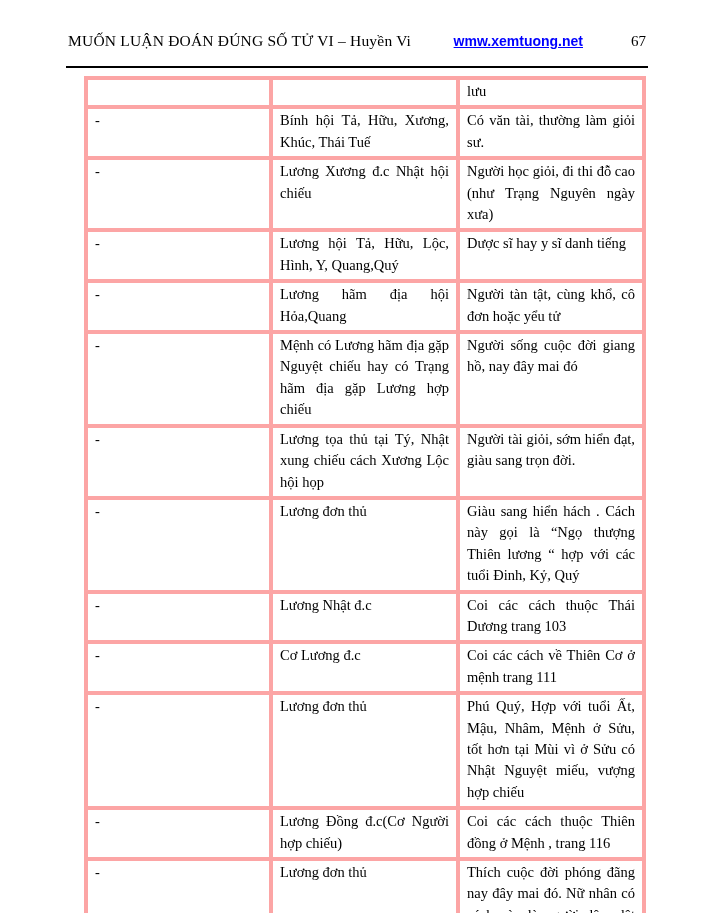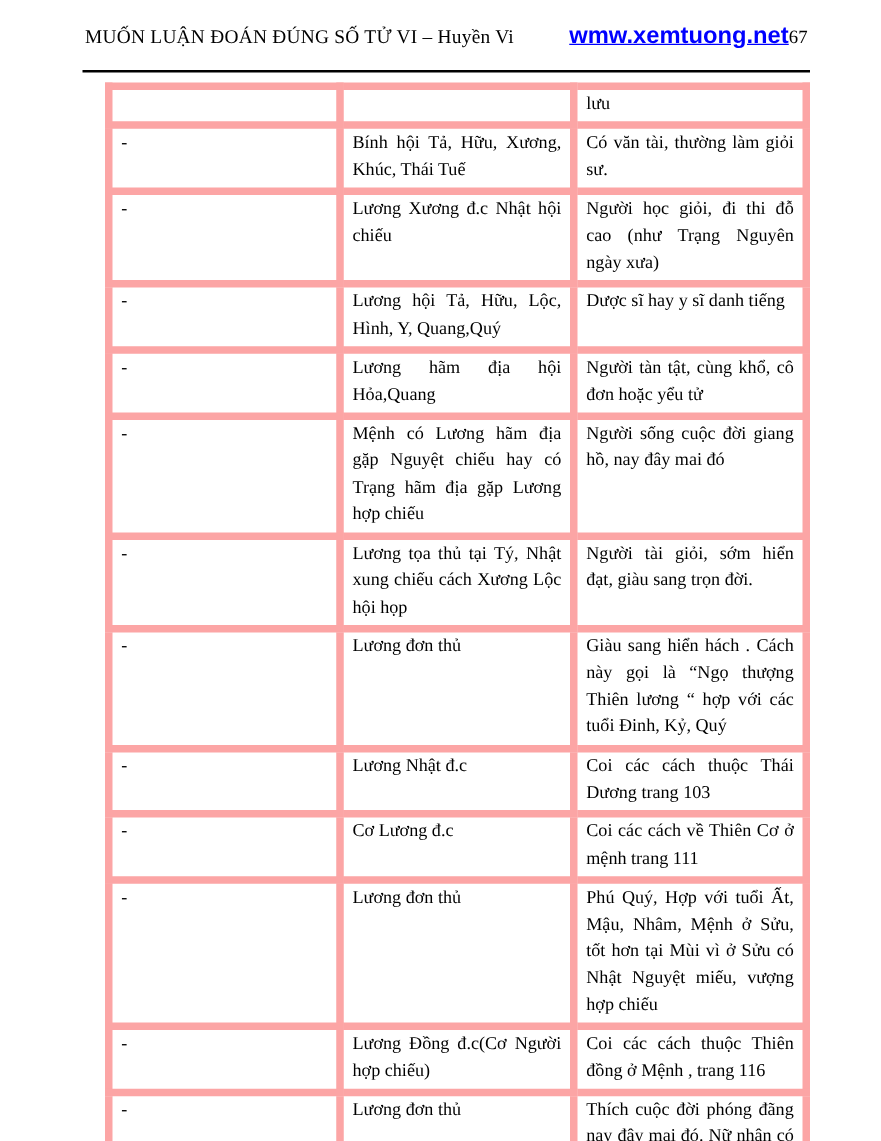--- a/index.html
+++ b/index.html
@@ -7,62 +7,63 @@
   body {
     width: 705px;
     height: 913px;
     font-family: "Liberation Serif", "DejaVu Serif", serif;
     color: #000000;
     overflow: hidden;
   }
   .page {
     width: 705px;
     height: 913px;
-    padding: 16px 57px 0 66px;
+    padding: 30px 57px 0 66px;
   }
   .header-row {
     display: flex;
     align-items: baseline;
     width: 582px;
     padding: 2px 2px 0 2px;
   }
   .page-title {
     font-size: 15.5px;
     letter-spacing: 0.2px;
     white-space: nowrap;
     flex: 1 1 auto;
   }
   .site-link {
     font-family: "Liberation Sans", "DejaVu Sans", sans-serif;
-    font-size: 19px;
+    font-size: 14px;
     font-weight: bold;
     color: #0000ff;
     text-decoration: underline;
     white-space: nowrap;
     cursor: pointer;
   }
   .page-number {
     font-size: 15px;
+    margin-left: 48px;
     white-space: nowrap;
   }
   .header-rule {
     width: 582px;
     border-bottom: 2px solid #000000;
     margin-top: 16px;
   }
   table.content-table {
     border-collapse: collapse;
     table-layout: fixed;
     width: 558px;
     margin: 8px 0 0 18px;
     font-size: 14.5px;
     line-height: 21.4px;
   }
   table.content-table td {
-    border: 6px solid #fca5a5;
+    border: 4px solid #fca5a5;
     vertical-align: top;
     padding: 1px 7px 3px 7px;
     text-align: justify;
     overflow: hidden;
   }
   table.content-table { border: 2px solid #000000; }
   td.col-marker { width: 185px; text-align: left; }
   td.col-combination { width: 187px; }
   td.col-meaning { width: 186px; }
 </style>

